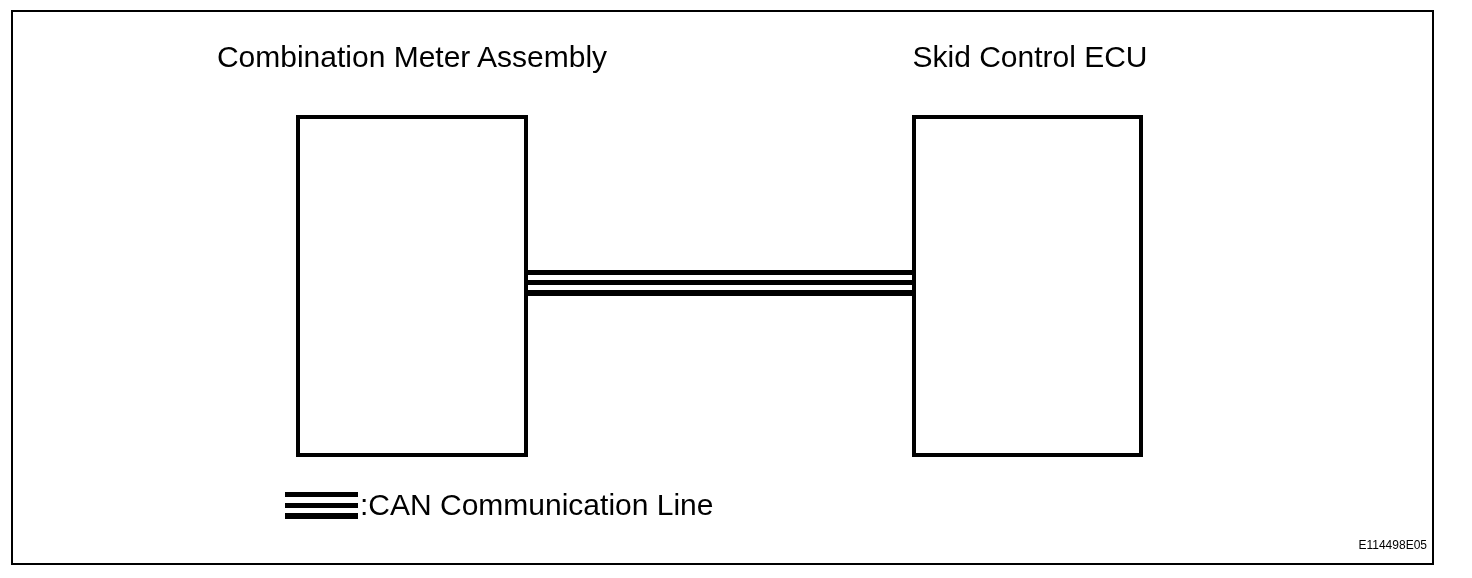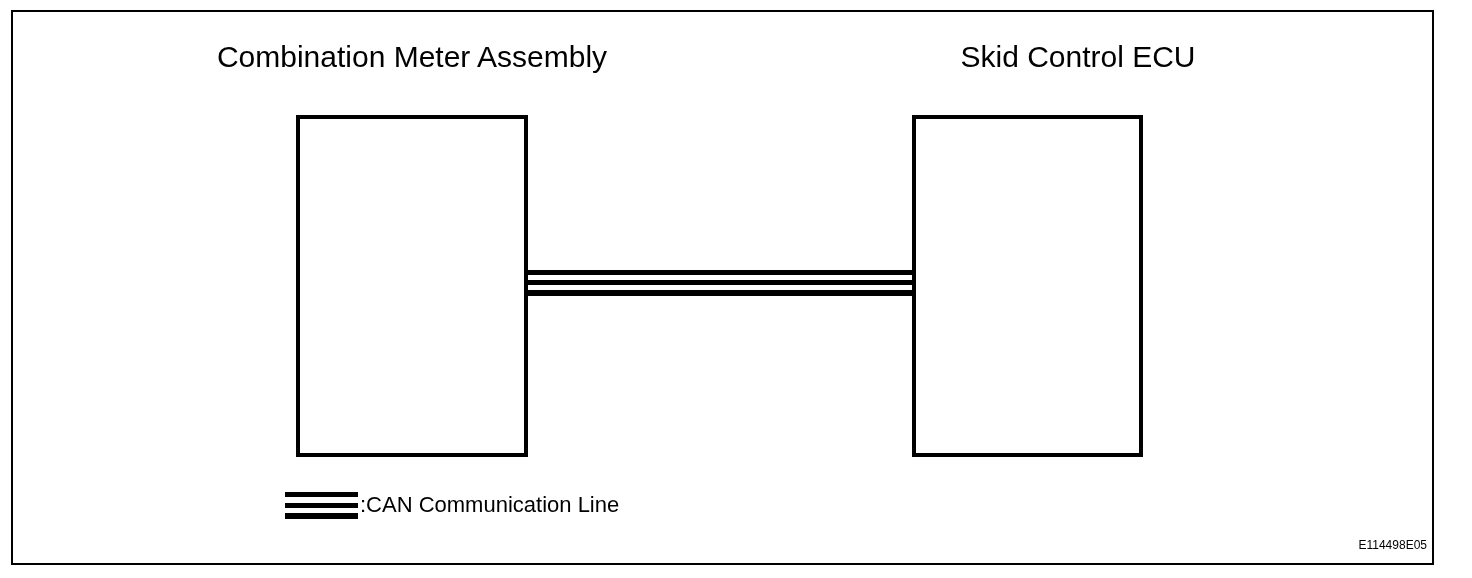--- a/index.html
+++ b/index.html
@@ -28,21 +28,21 @@
   .node-label {
     position: absolute;
     top: 42px;
     transform: translateX(-50%);
     font-size: 30px;
     line-height: 30px;
     white-space: nowrap;
     letter-spacing: 0px;
   }
   .node-label.left  { left: 412px; }
-  .node-label.right { left: 1030px; margin-left: 48px; }
+  .node-label.right { left: 1030px; }
   .node-box {
     position: absolute;
     top: 115px;
     height: 342px;
     border: 4px solid #000000;
     box-sizing: border-box;
     background: #ffffff;
   }
   .node-box.left  { left: 296px; width: 232px; }
   .node-box.right { left: 912px; width: 231px; }
@@ -69,21 +69,21 @@
   .can-bundle.legend-symbol {
     left: 285px;
     top: 492px;
     width: 73px;
     height: 27px;
   }
   .legend-label {
     position: absolute;
     left: 360px;
     top: 490px;
-    font-size: 22px;
+    font-size: 30px;
     line-height: 30px;
     white-space: nowrap;
   }
   .ref-code {
     position: absolute;
     right: 45px;
     top: 537px;
     font-size: 12px;
     line-height: 16px;
     white-space: nowrap;

